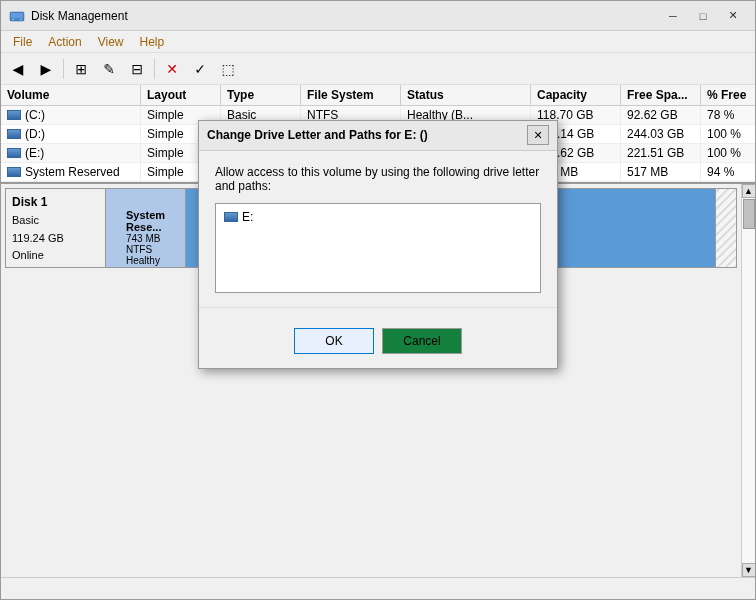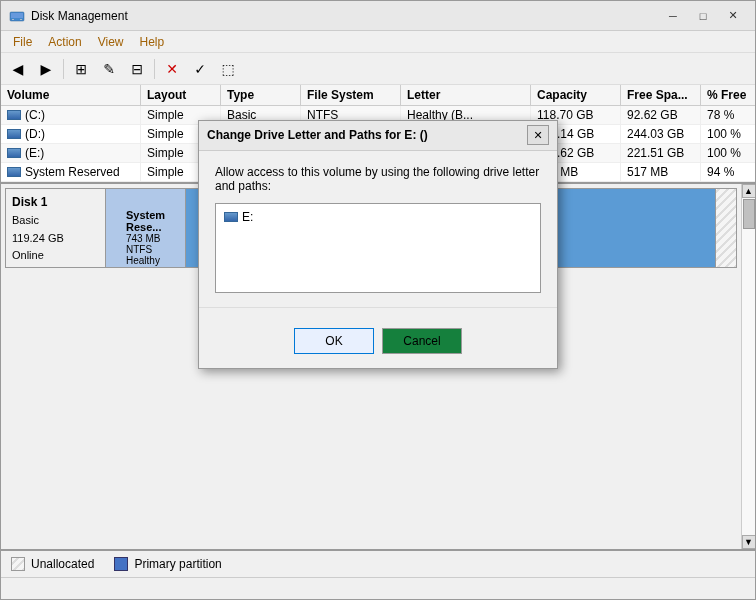--- a/index.html
+++ b/index.html
@@ -448,21 +448,21 @@
     </div>
 
     <div class="main-content">
 
       <div class="volume-table">
         <div class="table-header">
           <div class="th">Volume</div>
           <div class="th">Layout</div>
           <div class="th">Type</div>
           <div class="th">File System</div>
-          <div class="th">Letter</div>
+          <div class="th">Status</div>
           <div class="th">Capacity</div>
           <div class="th">Free Spa...</div>
           <div class="th">% Free</div>
 
         </div>
         <div class="table-body">
 
           <div class="table-row">
             <div class="td">
               <div class="drive-icon"></div>
@@ -550,30 +550,20 @@
 
         <div style="width:14px; background:#f0f0f0; border-left:1px solid #ccc; display:flex; flex-direction:column; align-items:center;">
           <div style="width:14px; height:14px; background:#e0e0e0; border:1px solid #aaa; display:flex; align-items:center; justify-content:center; font-size:9px; cursor:pointer;">▲</div>
           <div style="flex:1; width:100%; background:#f8f8f8;">
             <div style="width:12px; height:30px; background:#c0c0c0; border:1px solid #999; margin:1px;"></div>
           </div>
           <div style="width:14px; height:14px; background:#e0e0e0; border:1px solid #aaa; display:flex; align-items:center; justify-content:center; font-size:9px; cursor:pointer;">▼</div>
         </div>
       </div>
 
-      <div class="legend-bar">
-        <div class="legend-item">
-          <div class="legend-box-unalloc"></div>
-          <span>Unallocated</span>
-        </div>
-        <div class="legend-item">
-          <div class="legend-box-primary"></div>
-          <span>Primary partition</span>
-        </div>
-      </div>
 
       <div class="status-bar">
         <span></span>
       </div>
     </div>
   </div>
 
   <div class="modal-overlay">
     <div class="modal" style="margin-top:-60px;">
 

